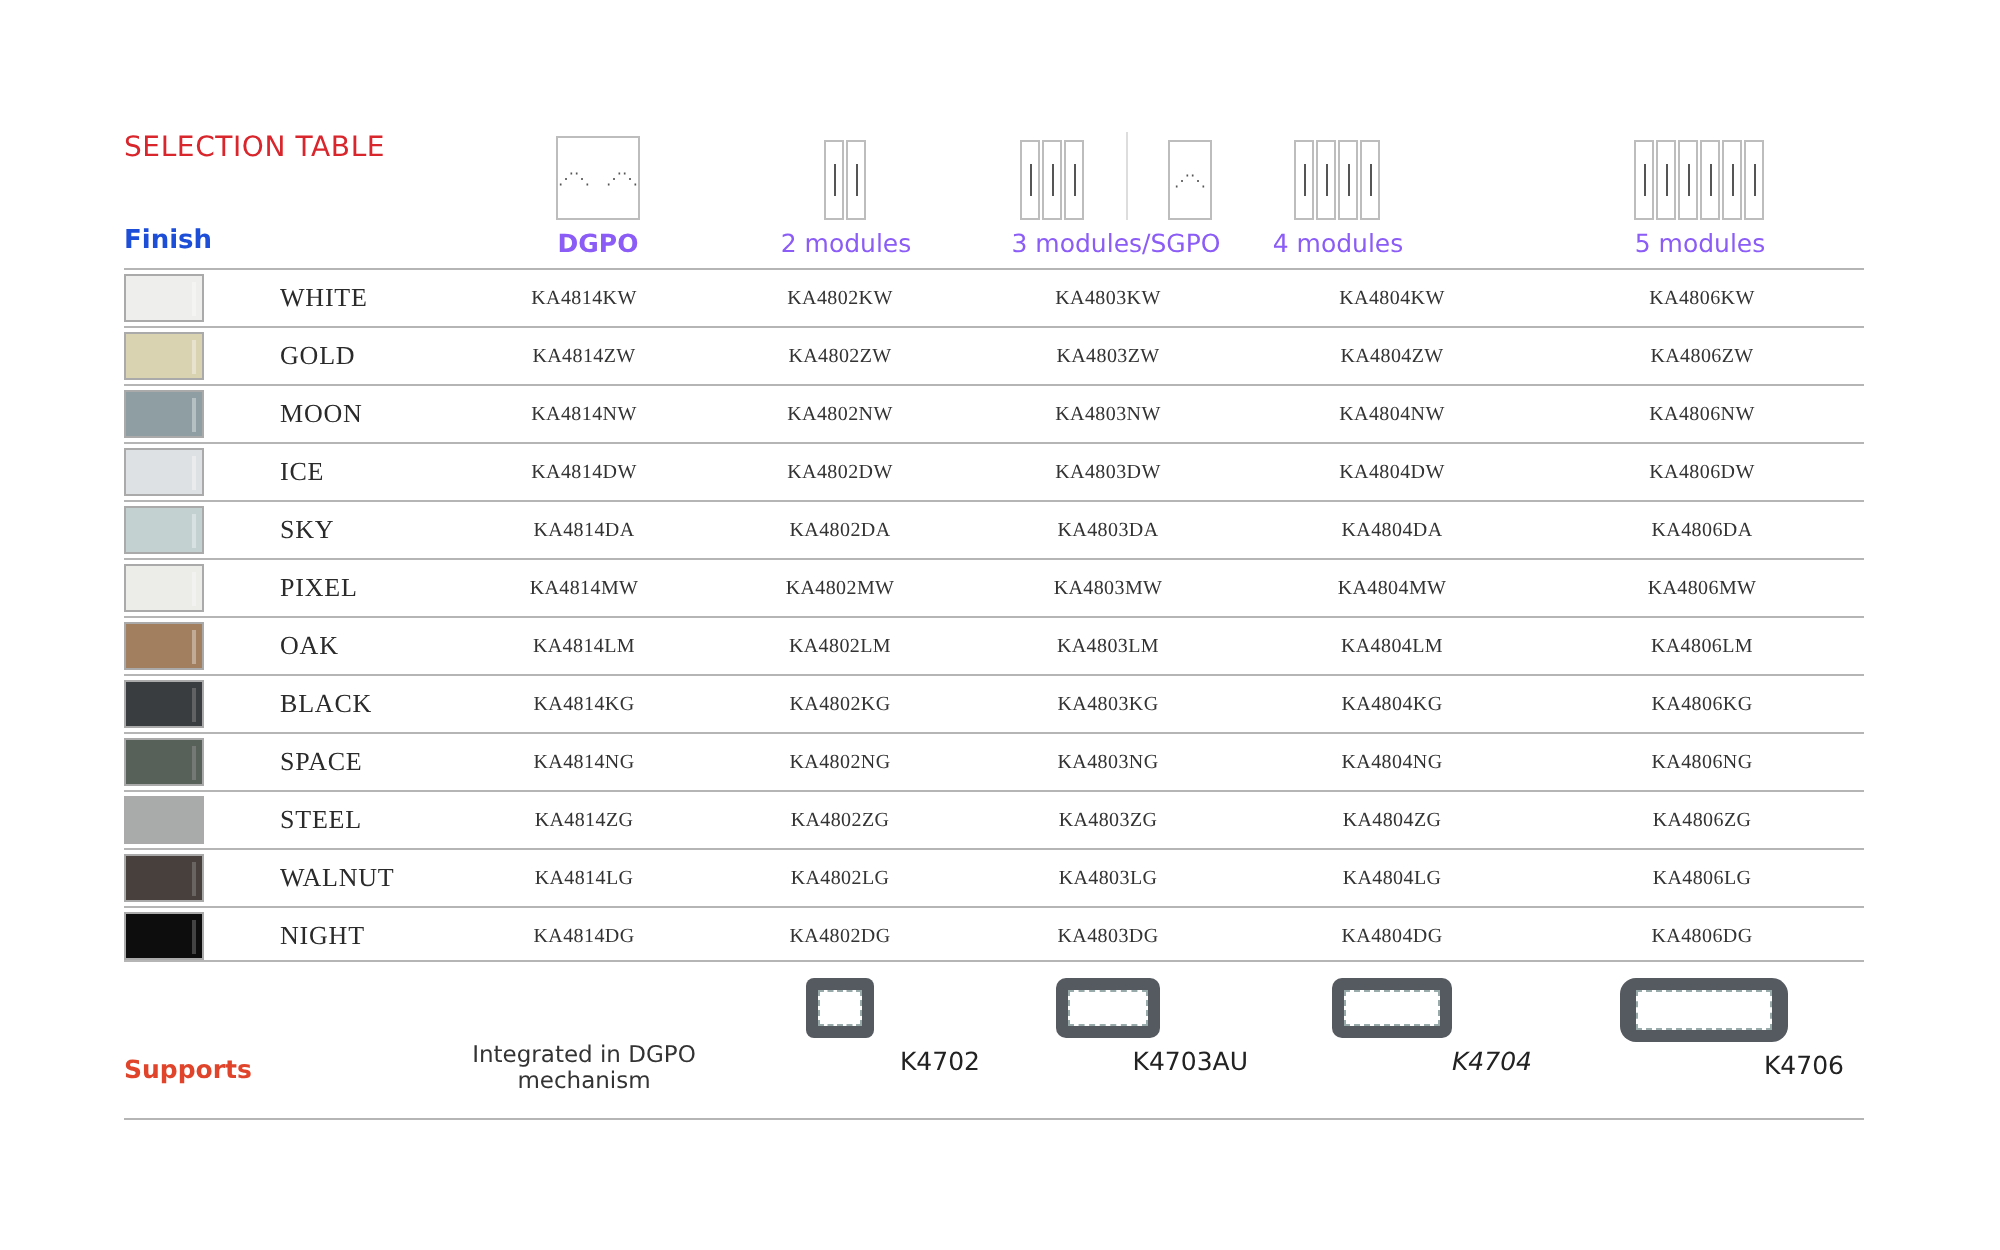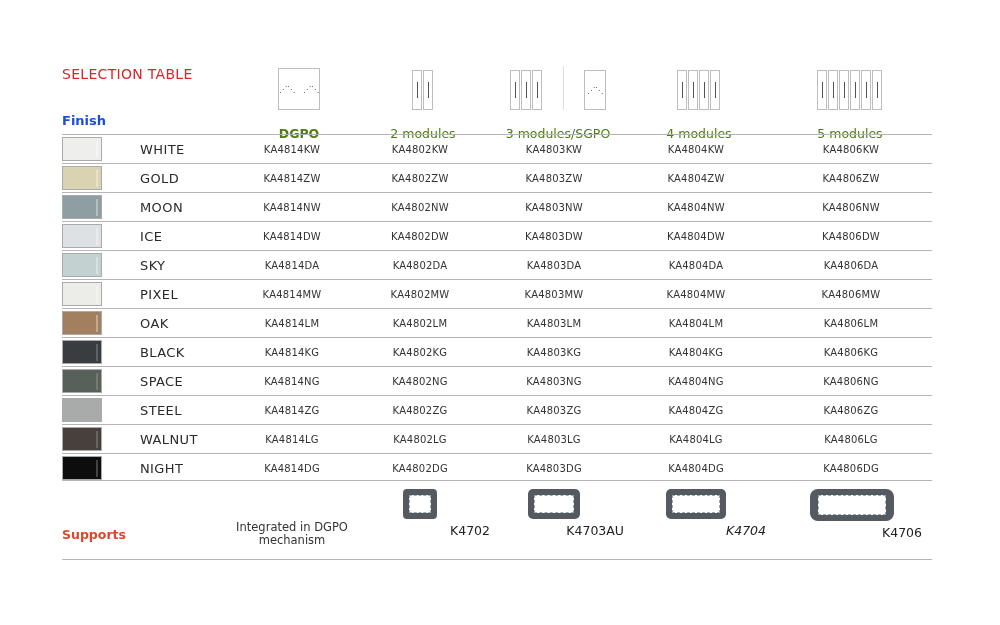--- a/index.html
+++ b/index.html
@@ -4,31 +4,31 @@
 <style>
   * { box-sizing: border-box; margin: 0; padding: 0; }
   html, body { width: 1000px; height: 625px; background: #ffffff; overflow: hidden; }
   body { font-family: "DejaVu Sans", sans-serif; color: #2a2a2a; position: relative; }
 
   .title { position: absolute; left: 62px; top: 66px; font-size: 14px; color: #d8262c; letter-spacing: 0.3px; }
   .finish-label { position: absolute; left: 62px; top: 113px; font-size: 13px; font-weight: bold; color: #1d4ed8; }
 
   .col-head { position: absolute; top: 62px; text-align: center; }
   .col-head .icons { height: 48px; display: flex; justify-content: center; align-items: flex-end; gap: 0; }
-  .col-head .label { font-size: 12.5px; color: #4d7c0f; margin-top: 16px; white-space: nowrap; }
+  .col-head .label { font-size: 12.5px; color: #8b5cf6; margin-top: 4px; white-space: nowrap; }
   .col-head .label.bold { font-weight: bold; }
 
   .module { width: 10px; height: 40px; border: 1px solid #bdbdbd; background: #fff; display: inline-flex; align-items: center; justify-content: center; margin-right: 1px; }
   .module .bar { width: 1px; height: 16px; background: #555; }
   .socket-plate { width: 42px; height: 42px; border: 1px solid #bdbdbd; background: #fff; display: flex; align-items: center; justify-content: center; gap: 8px; font-size: 8px; color: #555; }
   .socket-narrow { width: 22px; height: 40px; border: 1px solid #bdbdbd; display: flex; align-items: center; justify-content: center; font-size: 8px; color: #555; }
   .vsep { width: 1px; height: 44px; background: #ddd; margin: 0 20px; }
 
   .table { position: absolute; left: 62px; top: 134px; width: 870px; }
-  .row { height: 29px; border-top: 1.5px solid #b5b5b5; position: relative; display: flex; align-items: center; }
+  .row { height: 29px; border-top: 1.5px solid #b5b5b5; position: relative; display: flex; align-items: center; font-family: Liberation Serif, serif; }
   .swatch { position: absolute; left: 0; top: 2px; width: 40px; height: 24px; border: 1px solid #aaa; }
   .swatch .brand { position: absolute; right: 3px; top: 3px; width: 2px; height: 17px; opacity: 0.35; }
   .fname { position: absolute; left: 78px; font-size: 13px; color: #2a2a2a; letter-spacing: 0.4px; }
   .code { position: absolute; font-size: 10px; color: #333; text-align: center; width: 120px; letter-spacing: 0.2px; }
 
   .c0 { left: 170px; } .c1 { left: 298px; } .c2 { left: 432px; } .c3 { left: 574px; } .c4 { left: 729px; }
 
   .supports { position: absolute; left: 62px; top: 480px; width: 870px; height: 80px; border-top: 1.5px solid #b5b5b5; border-bottom: 1.5px solid #b5b5b5; }
   .supports .lbl { position: absolute; left: 0; top: 46px; font-size: 12.5px; font-weight: bold; color: #e0452b; }
   .sup-col { position: absolute; text-align: right; width: 140px; }
@@ -76,21 +76,21 @@
       </span>
       <span class="module">
         <span class="bar"></span>
       </span>
     <span class="vsep"></span>
     <span class="socket-narrow">⋰⋱</span>
   </div>
   <div class="label">3 modules/SGPO</div>
 </div>
 
-<div class="col-head" style="left:654px;width:90px;">
+<div class="col-head" style="left:624px;width:90px;">
   <div class="icons">
     <span class="module">
         <span class="bar"></span>
       </span>
       <span class="module">
         <span class="bar"></span>
       </span>
       <span class="module">
         <span class="bar"></span>
       </span>

